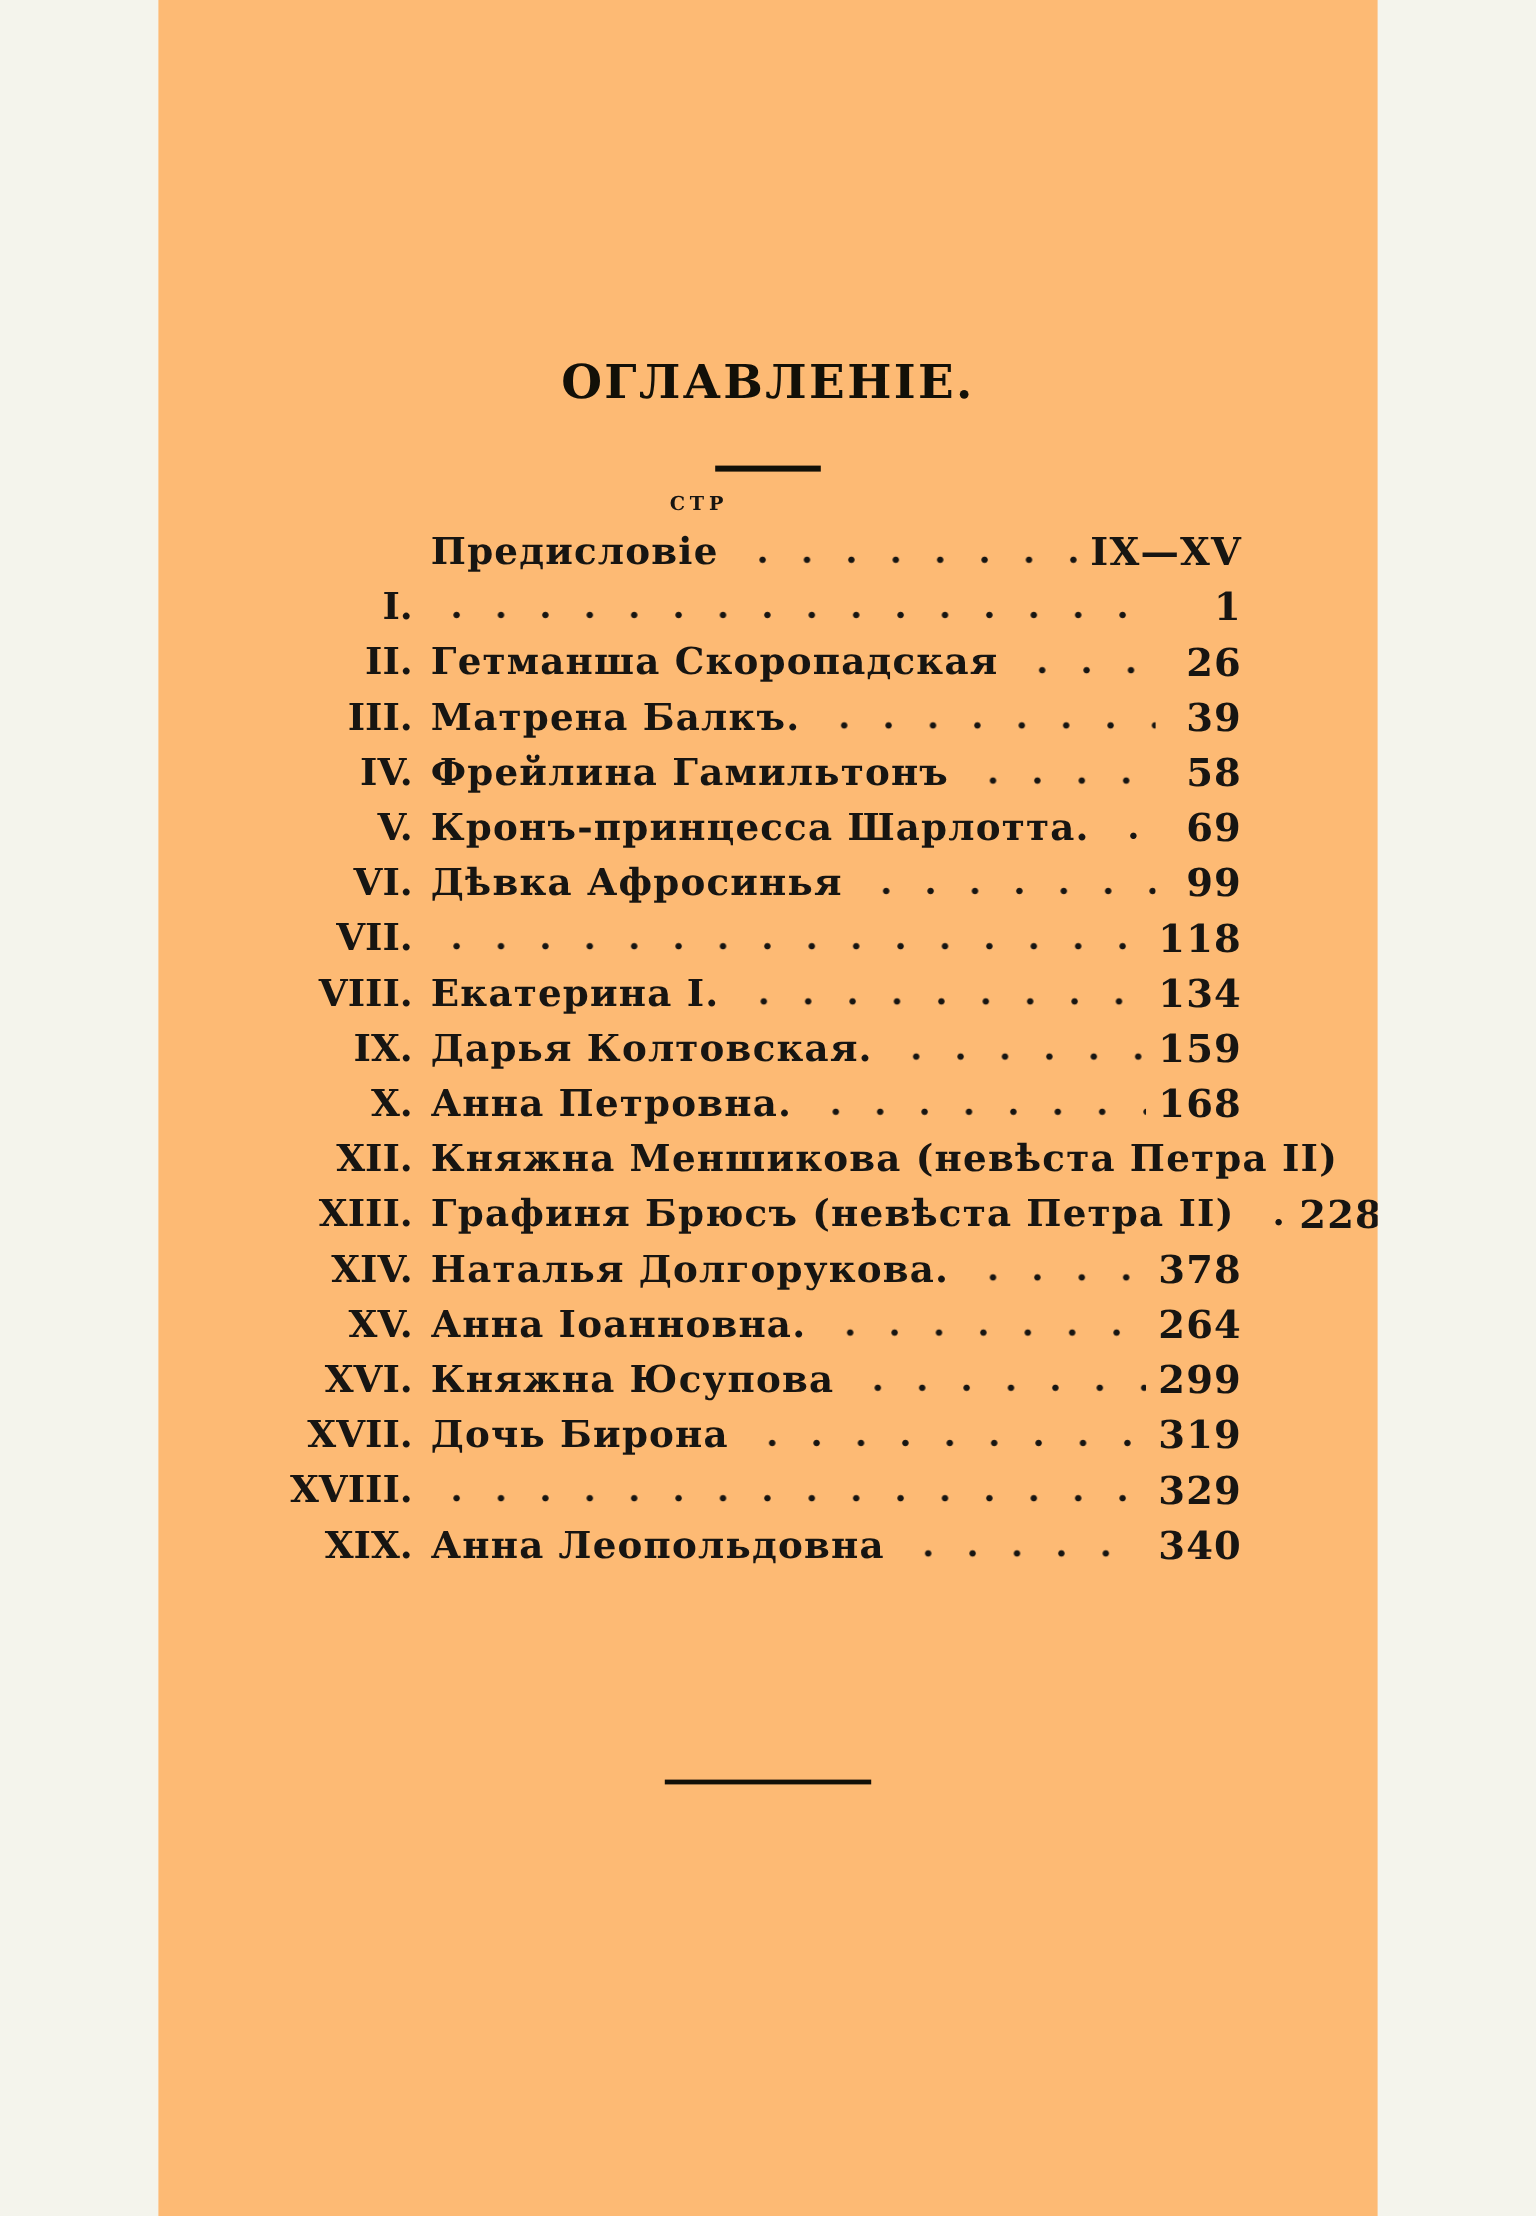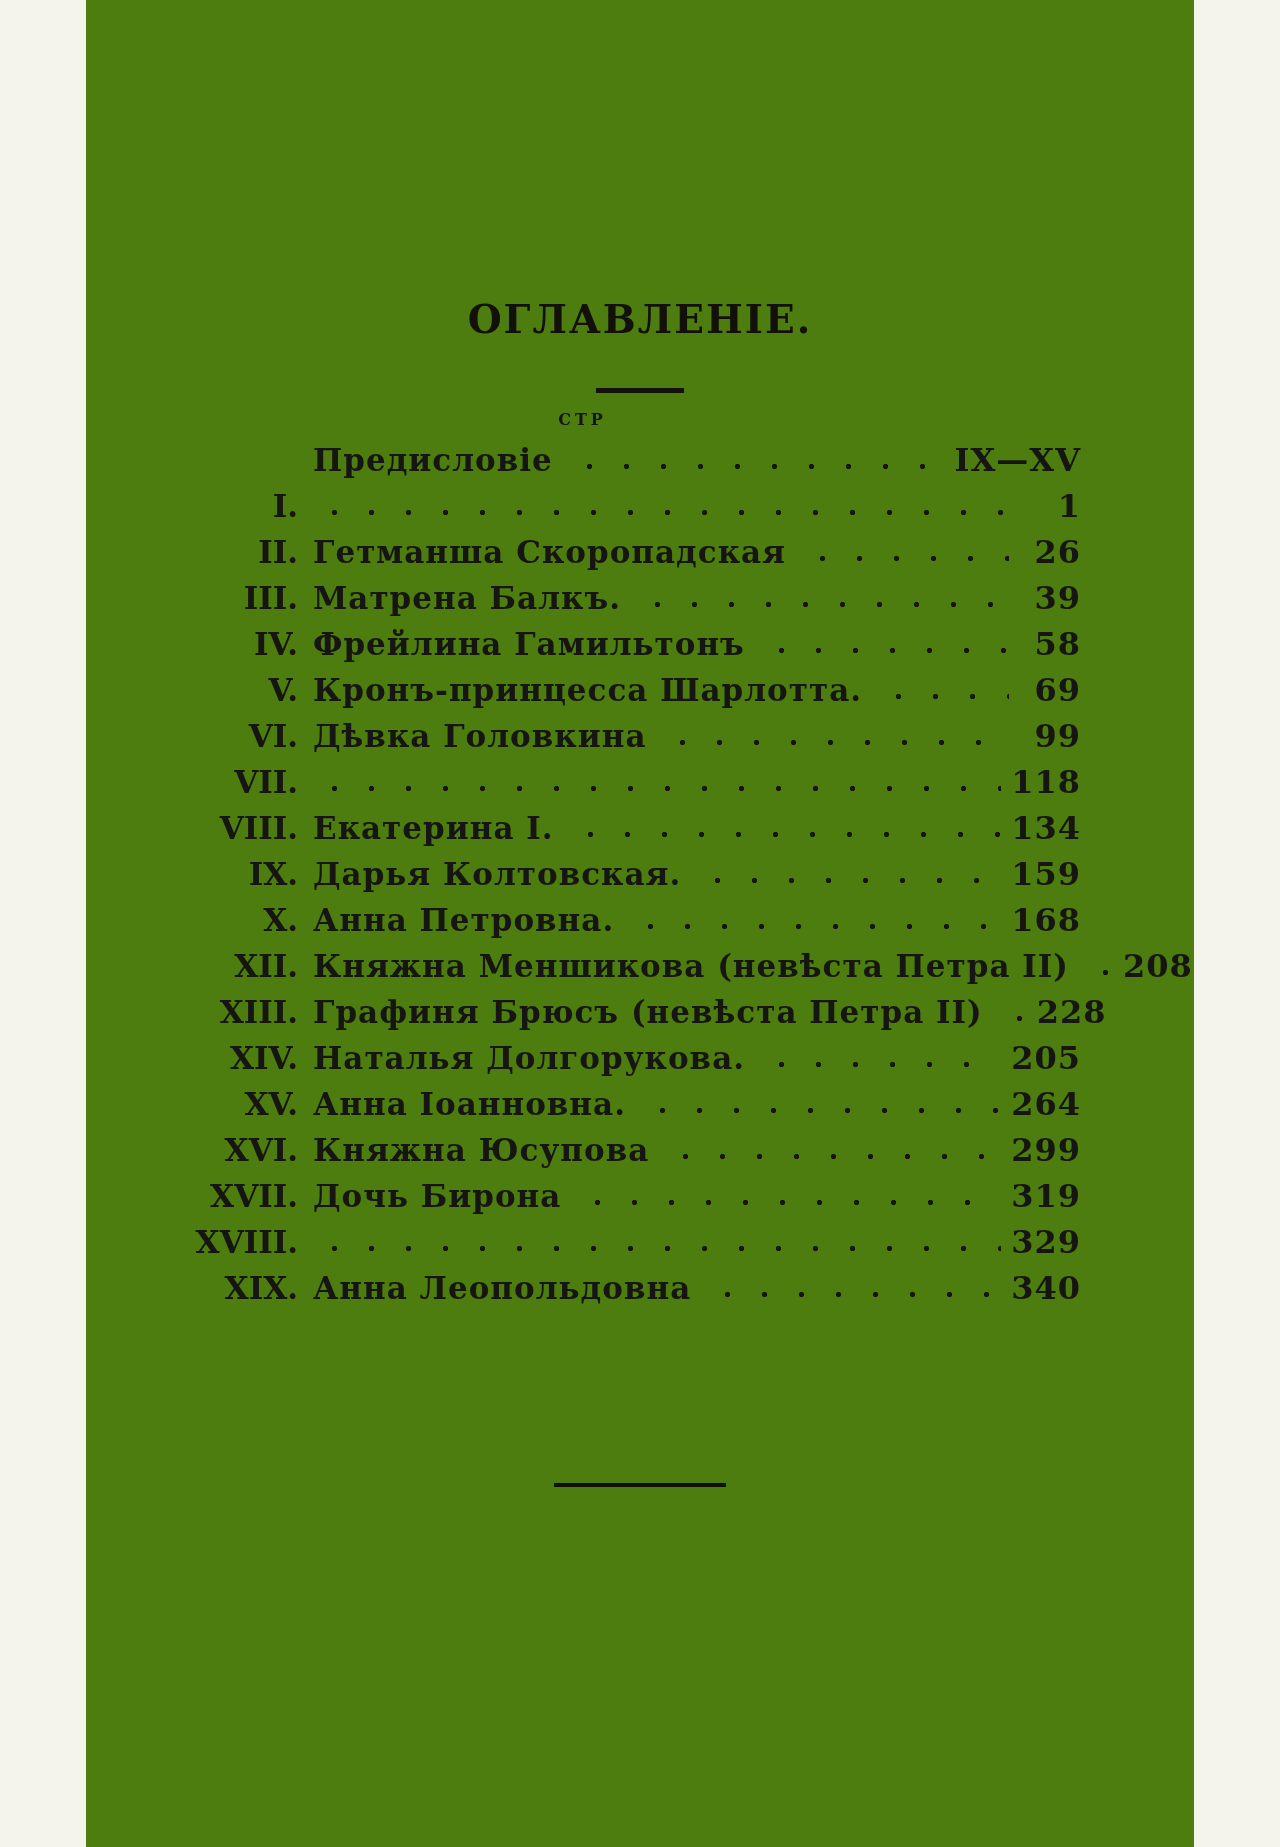--- a/index.html
+++ b/index.html
@@ -2,24 +2,24 @@
 <html><head>
 <meta charset="utf-8">
 <style>
   html, body {
     margin: 0;
     padding: 0;
     background: #f4f4ec;
   }
   .sheet {
     position: relative;
-    width: 1108px;
+    width: 1016px;
     height: 1847px;
     margin: 0 auto;
-    background: #4d7c0f;
+    background: #fdba74;
     color: #171512;
     font-family: "DejaVu Serif", serif;
     font-weight: 700;
     overflow: hidden;
   }
   .page-title {
     margin: 0;
     padding-top: 300px;
     text-align: center;
     font-size: 39px;
@@ -134,21 +134,21 @@
 
     <div class="toc-row">
       <span class="num">V.</span>
       <span class="chap">Кронъ-принцесса Шарлотта.</span>
       <span class="leader"></span>
       <span class="pagenum">69</span>
     </div>
 
     <div class="toc-row">
       <span class="num">VI.</span>
-      <span class="chap">Дѣвка Головкина</span>
+      <span class="chap">Дѣвка Афросинья</span>
       <span class="leader"></span>
       <span class="pagenum">99</span>
     </div>
 
     <div class="toc-row">
       <span class="num">VII.</span>
       <span class="leader"></span>
       <span class="pagenum">118</span>
     </div>
 
@@ -185,21 +185,21 @@
       <span class="num">XIII.</span>
       <span class="chap">Графиня Брюсъ (невѣста Петра II)</span>
       <span class="leader"></span>
       <span class="pagenum">228</span>
     </div>
 
     <div class="toc-row">
       <span class="num">XIV.</span>
       <span class="chap">Наталья Долгорукова.</span>
       <span class="leader"></span>
-      <span class="pagenum">205</span>
+      <span class="pagenum">378</span>
     </div>
 
     <div class="toc-row">
       <span class="num">XV.</span>
       <span class="chap">Анна Іоанновна.</span>
       <span class="leader"></span>
       <span class="pagenum">264</span>
     </div>
 
     <div class="toc-row">

